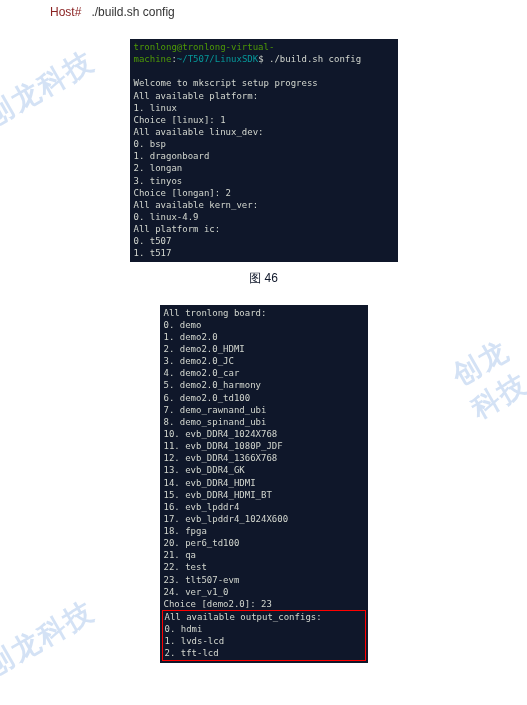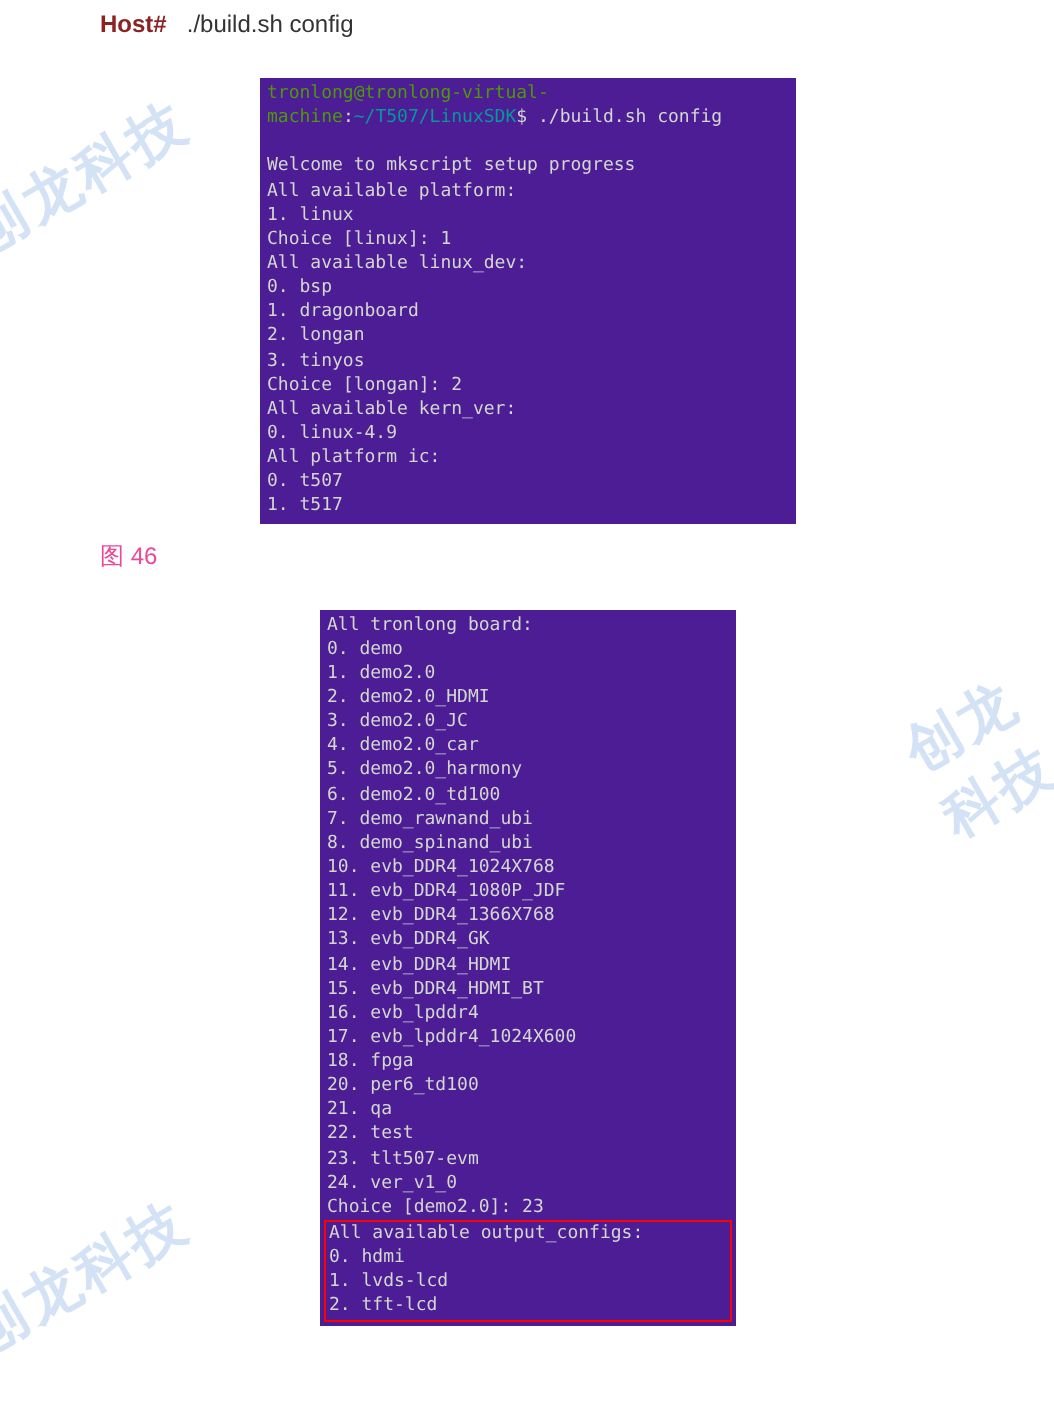--- a/index.html
+++ b/index.html
@@ -2,30 +2,30 @@
 <html><head>
 <meta charset="utf-8">
 <style>
 body{margin:0;background:#fff;width:527px;font-family:"Microsoft YaHei",SimSun,Arial,sans-serif;font-size:12px;color:#333;position:relative;overflow:hidden}
 .watermark{position:absolute;color:rgba(100,150,220,0.28);font-size:28px;font-weight:bold;transform:rotate(-30deg);pointer-events:none;z-index:1;letter-spacing:2px}
 .wm1{top:70px;left:-20px}
 .wm2{top:340px;left:460px}
 .wm3{top:620px;left:-20px}
 .content{position:relative;z-index:2;padding:5px 50px 20px 50px}
 .host-line{font-size:12px;margin-bottom:20px}
-.host-label{color:#8b2323;font-weight:700}
+.host-label{color:#8b2323;font-weight:400}
 .host-cmd{color:#333}
-.term{background:#4c1d95;color:#fff;font-family:"DejaVu Sans Mono",Consolas,monospace;font-size:9px;line-height:1.35;padding:2px 4px;margin:0 auto;display:block}
+.term{background:#0f172a;color:#fff;font-family:"DejaVu Sans Mono",Consolas,monospace;font-size:9px;line-height:1.35;padding:2px 4px;margin:0 auto;display:block}
 .t1{width:260px}
 .t2{width:200px}
 .green{color:#4e9a06}
 .cyan{color:#06989a}
 .white{color:#d3d7cf}
 .red-box{border:1.5px solid red;margin:0 -2px;padding:0 2px}
-.caption{font-size:12px;color:#ec4899;margin:8px 0 18px 0}
+.caption{text-align:center;font-size:12px;color:#0f172a;margin:8px 0 18px 0}
 </style>
 </head>
 <body>
 
 <div class="watermark wm1">创龙科技</div>
 <div class="watermark wm2">创龙科技</div>
 <div class="watermark wm3">创龙科技</div>
 
 <div class="content">
 <div class="host-line">

